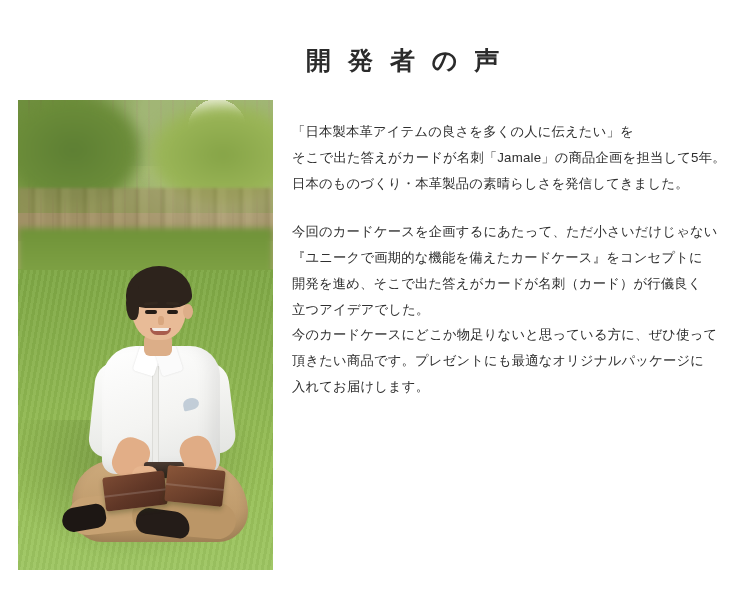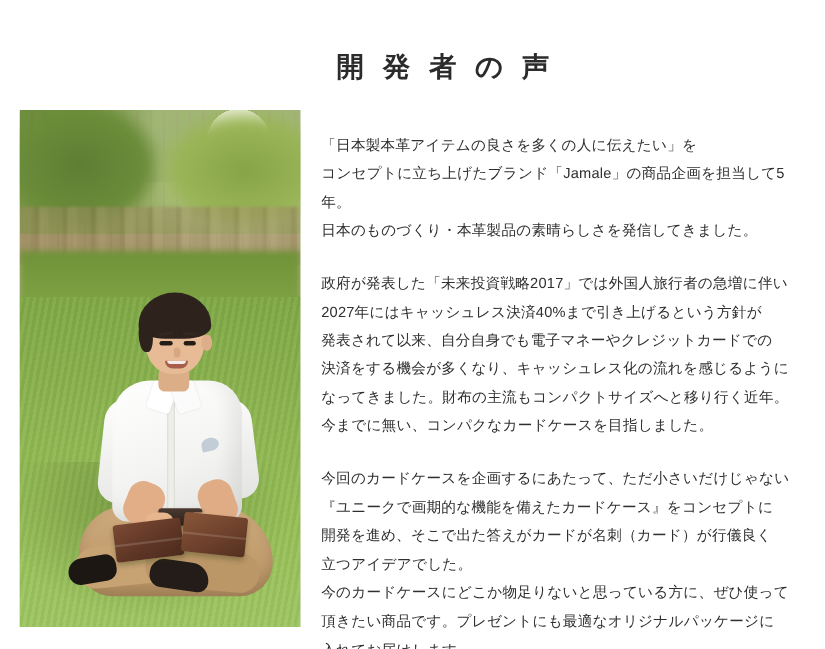--- a/index.html
+++ b/index.html
@@ -375,28 +375,22 @@
       <div class="wallet wallet-1"></div>
       <div class="wallet wallet-2"></div>
     </div>
   </div>
 
   <div class="content">
     <h1 class="title">開 発 者 の 声</h1>
 
     <div class="body-text">
       <p class="para">「日本製本革アイテムの良さを多くの人に伝えたい」を
-コンセプトに立ち上げたブランド「Jamale」の商品企画を担当して5年。
+そこで出た答えがカードが名刺「Jamale」の商品企画を担当して5年。
 日本のものづくり・本革製品の素晴らしさを発信してきました。</p>
-      <p class="para">政府が発表した「未来投資戦略2017」では外国人旅行者の急増に伴い
-2027年にはキャッシュレス決済40%まで引き上げるという方針が
-発表されて以来、自分自身でも電子マネーやクレジットカードでの
-決済をする機会が多くなり、キャッシュレス化の流れを感じるように
-なってきました。財布の主流もコンパクトサイズへと移り行く近年。
-今までに無い、コンパクなカードケースを目指しました。</p>
       <p class="para">今回のカードケースを企画するにあたって、ただ小さいだけじゃない
 『ユニークで画期的な機能を備えたカードケース』をコンセプトに
 開発を進め、そこで出た答えがカードが名刺（カード）が行儀良く
 立つアイデアでした。
 今のカードケースにどこか物足りないと思っている方に、ぜひ使って
 頂きたい商品です。プレゼントにも最適なオリジナルパッケージに
 入れてお届けします。</p>
     </div>
   </div>
 

